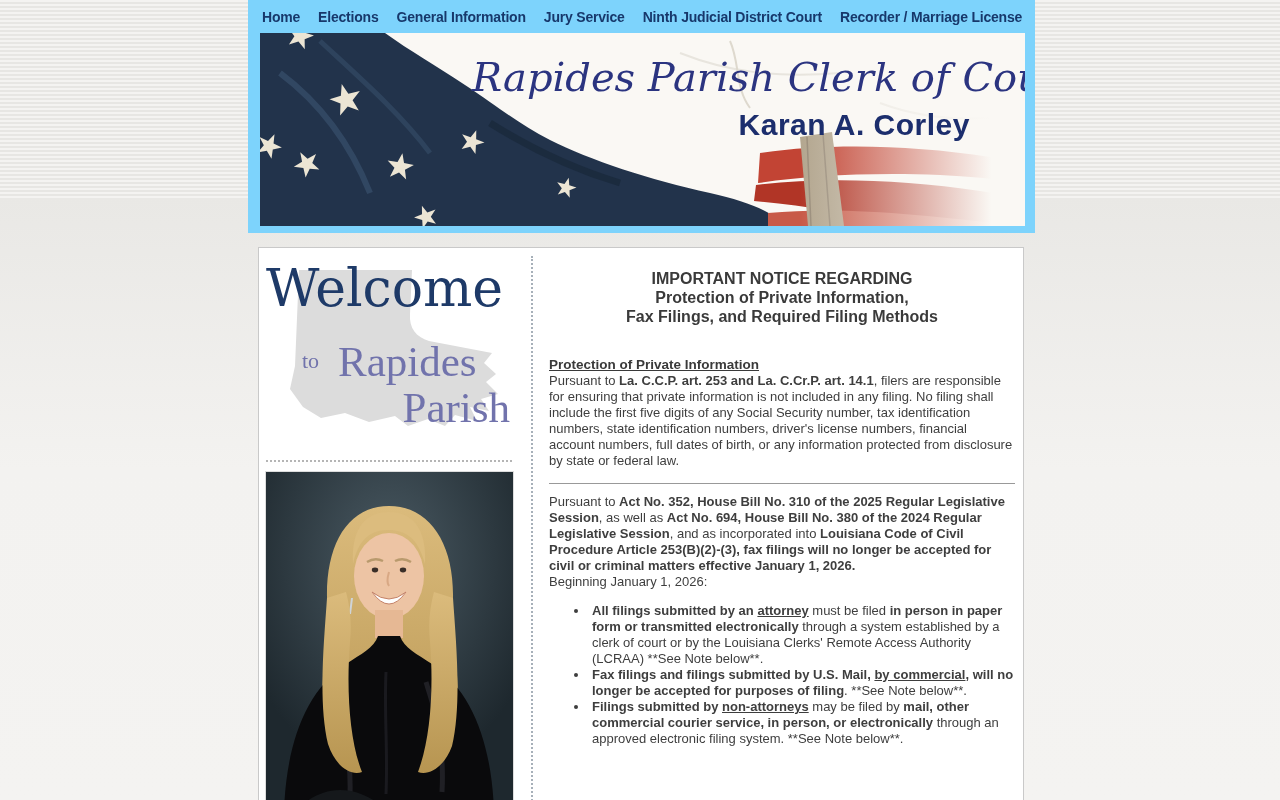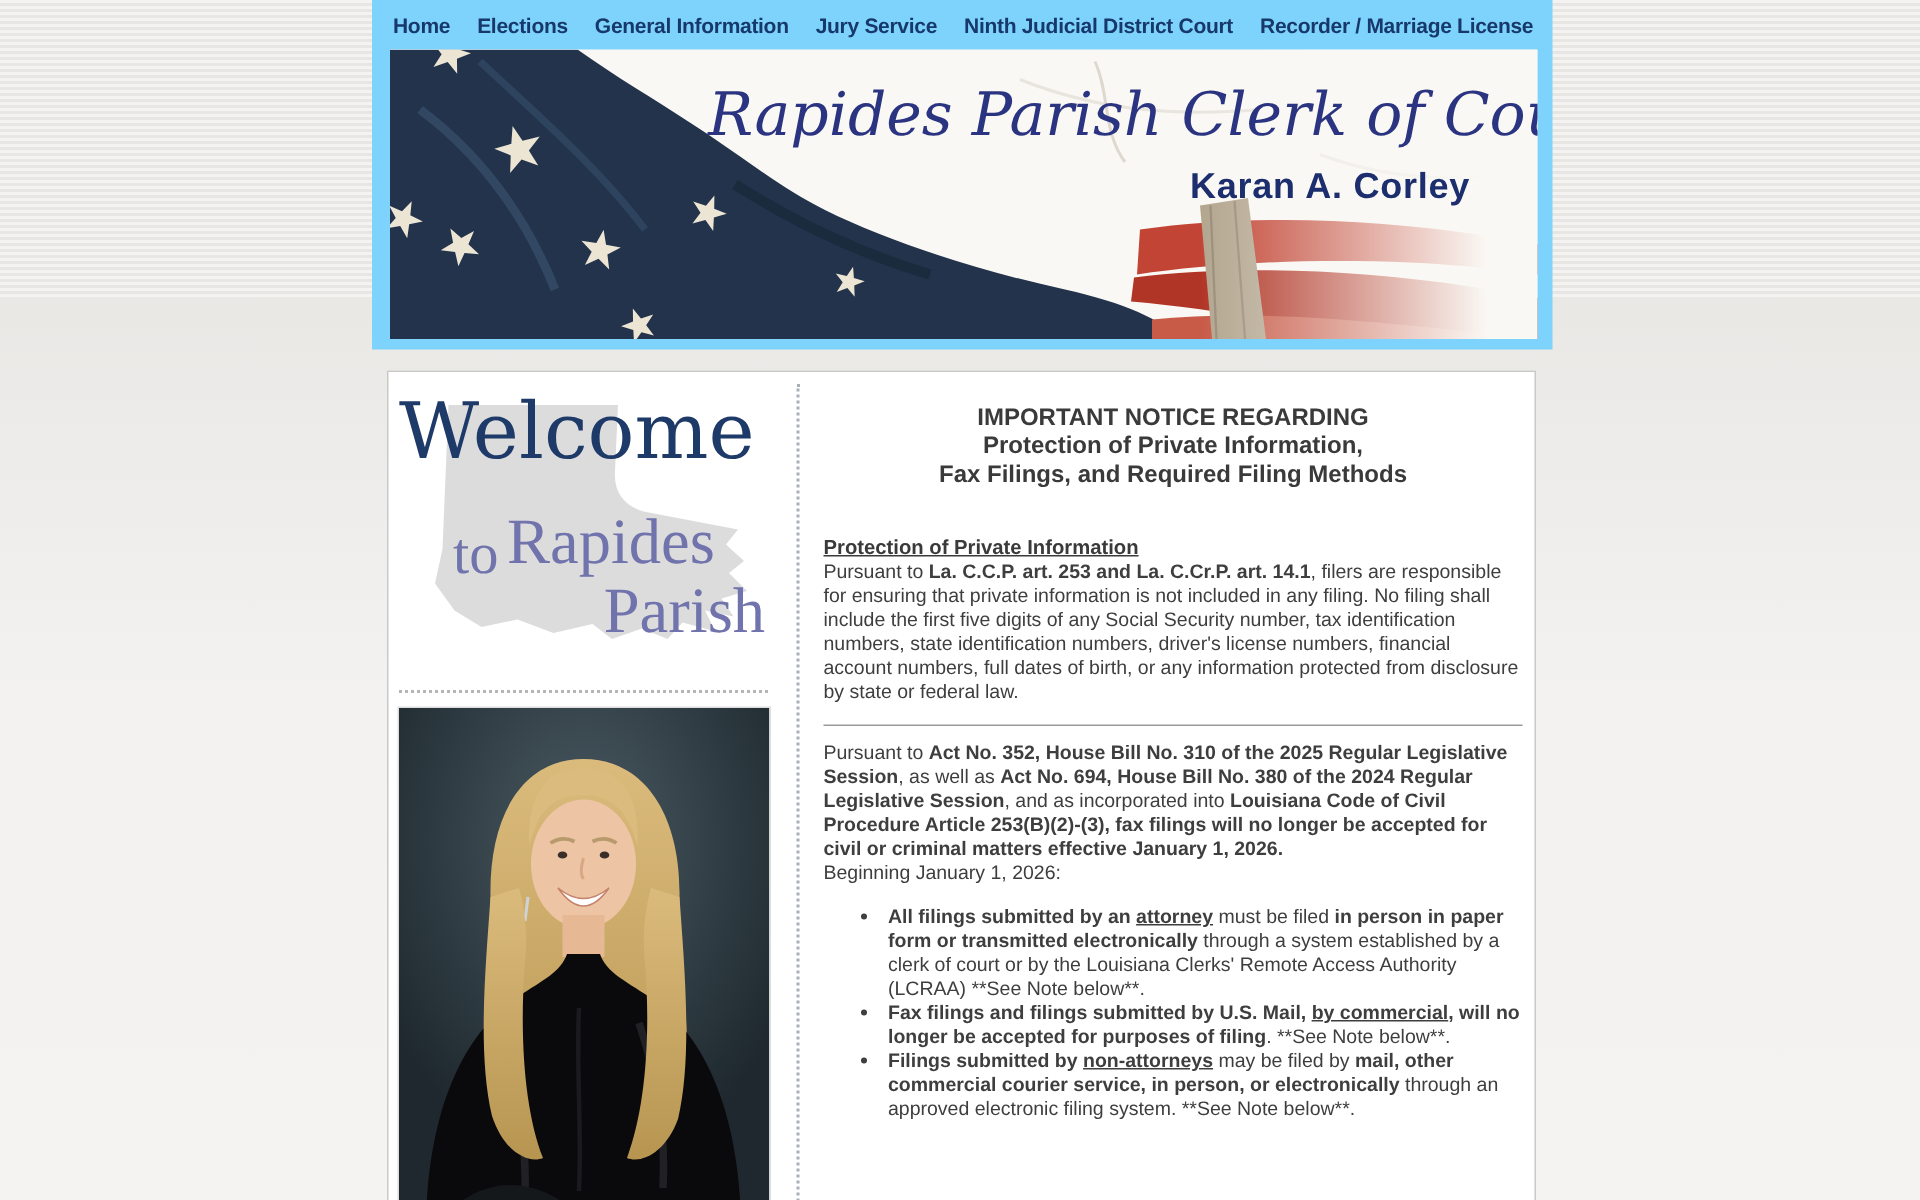--- a/index.html
+++ b/index.html
@@ -26,36 +26,36 @@
     color:var(--nav_link,#17386b);text-decoration:none;white-space:nowrap;cursor:pointer;
   }
   .banner{position:relative;margin-left:12px;width:765px;height:193px;overflow:hidden;background:#faf8f4;}
   .banner svg{position:absolute;left:0;top:0;}
   .banner-title{
     position:absolute;left:212px;top:22px;width:540px;text-align:center;white-space:nowrap;
     font-family:"DejaVu Serif",serif;font-style:italic;font-size:40px;line-height:1.1;
     color:var(--banner_title,#2b3480);
   }
   .banner-name{
-    position:absolute;right:45px;top:84px;white-space:nowrap;
-    font-weight:bold;font-size:24px;letter-spacing:.5px;
+    position:absolute;right:55px;top:84px;white-space:nowrap;
+    font-weight:bold;font-size:30px;letter-spacing:.5px;
     color:var(--banner_name,#1c2e6d);
   }
   .panel{
     position:relative;margin:14px 0 0 10px;width:764px;height:560px;
     background:#fff;border:1px solid #c9c9c9;overflow:hidden;
   }
   .panel-divider{position:absolute;left:272px;top:8px;bottom:-4px;border-left:2px dotted #a7b0b9;}
   .sidebar{position:absolute;left:0;top:0;width:272px;}
   .welcome{position:relative;margin:10px 0 0 7px;width:246px;height:193px;}
   .welcome svg{position:absolute;left:0;top:0;}
   .w-script{position:absolute;left:0;top:4px;font-family:"DejaVu Serif",serif;
     font-size:52px;line-height:1;color:var(--welcome_script,#1e3a68);white-space:nowrap;}
   .w-to{position:absolute;left:36px;top:92px;font-family:"Liberation Serif",serif;
-    font-size:39px;line-height:1;color:var(--welcome_serif,#7173ac);}
+    font-size:22px;line-height:1;color:var(--welcome_serif,#7173ac);}
   .w-rapides{position:absolute;left:72px;top:82px;font-family:"Liberation Serif",serif;
     font-size:43px;line-height:1;color:var(--welcome_serif,#7173ac);}
   .w-parish{position:absolute;right:2px;top:128px;font-family:"Liberation Serif",serif;
     font-size:43px;line-height:1;color:var(--welcome_serif,#7173ac);}
   .dotted-sep{margin:9px 0 0 7px;width:246px;height:0;border-top:2px dotted #b5b5b5;}
   .photo{margin:9px 0 0 6px;width:247px;height:340px;border:1px solid #dddddd;overflow:hidden;}
   .main{position:absolute;left:290px;top:0;width:466px;}
   .notice-title{margin-top:21px;text-align:center;font-weight:bold;font-size:16px;line-height:19px;
     color:var(--heading_text,#3a3a3a);}
   .notice-title .t1{}

